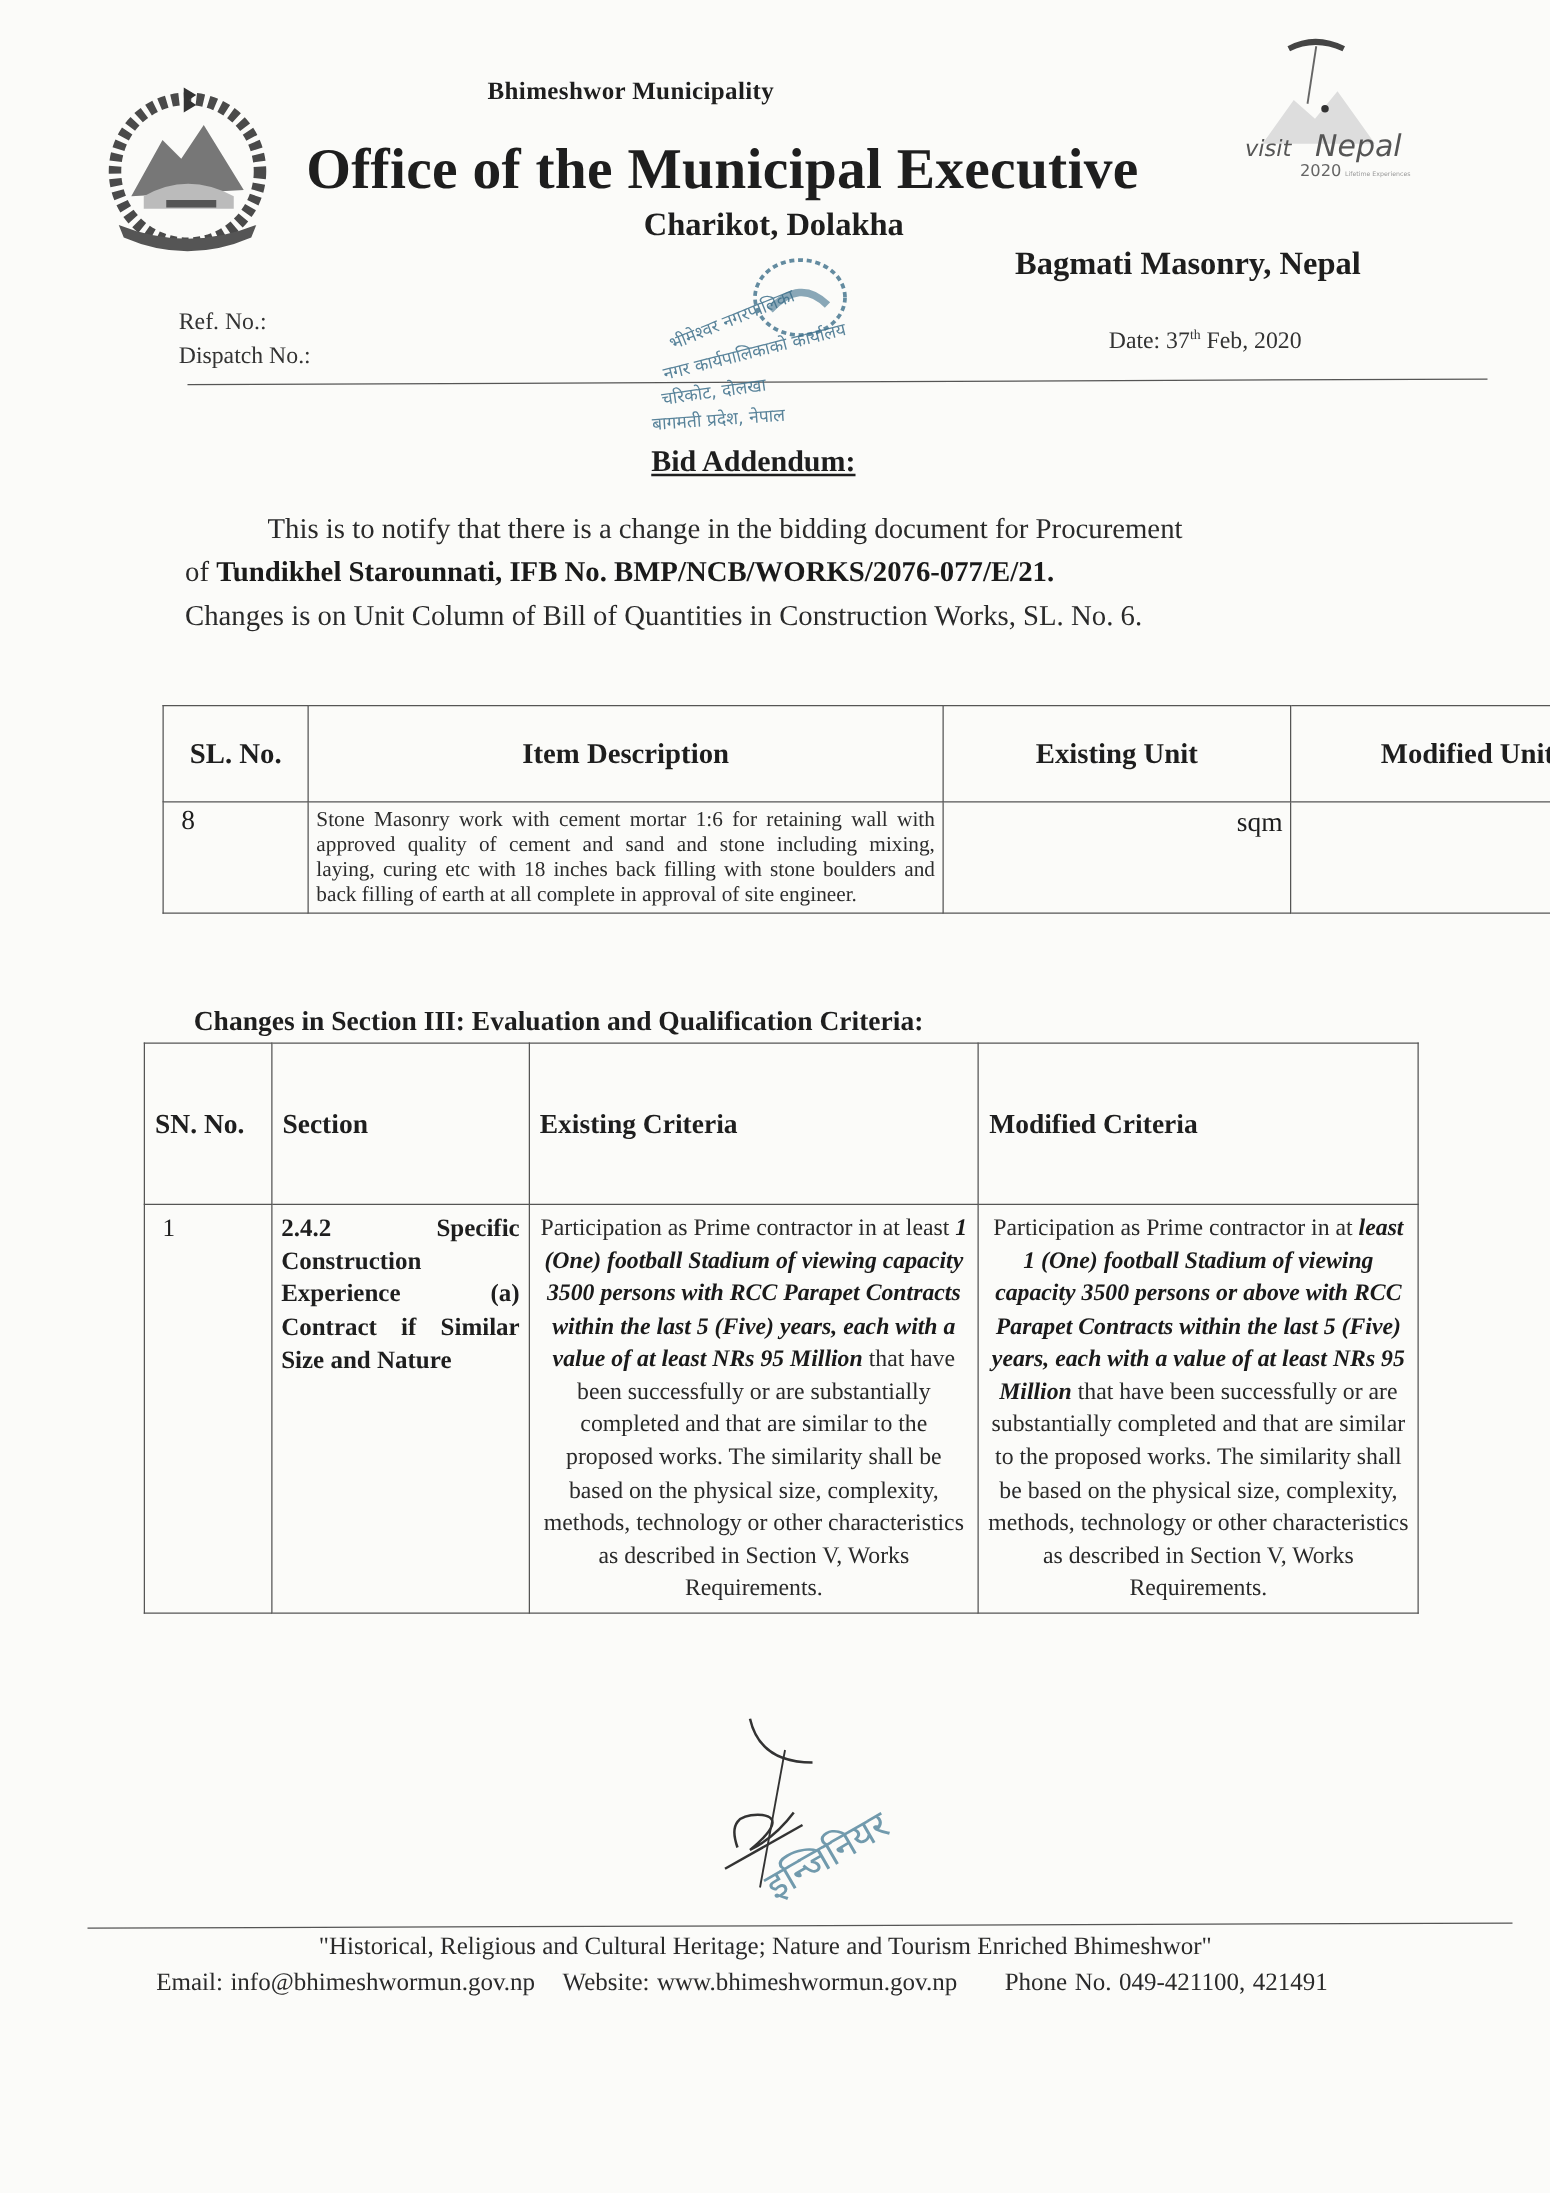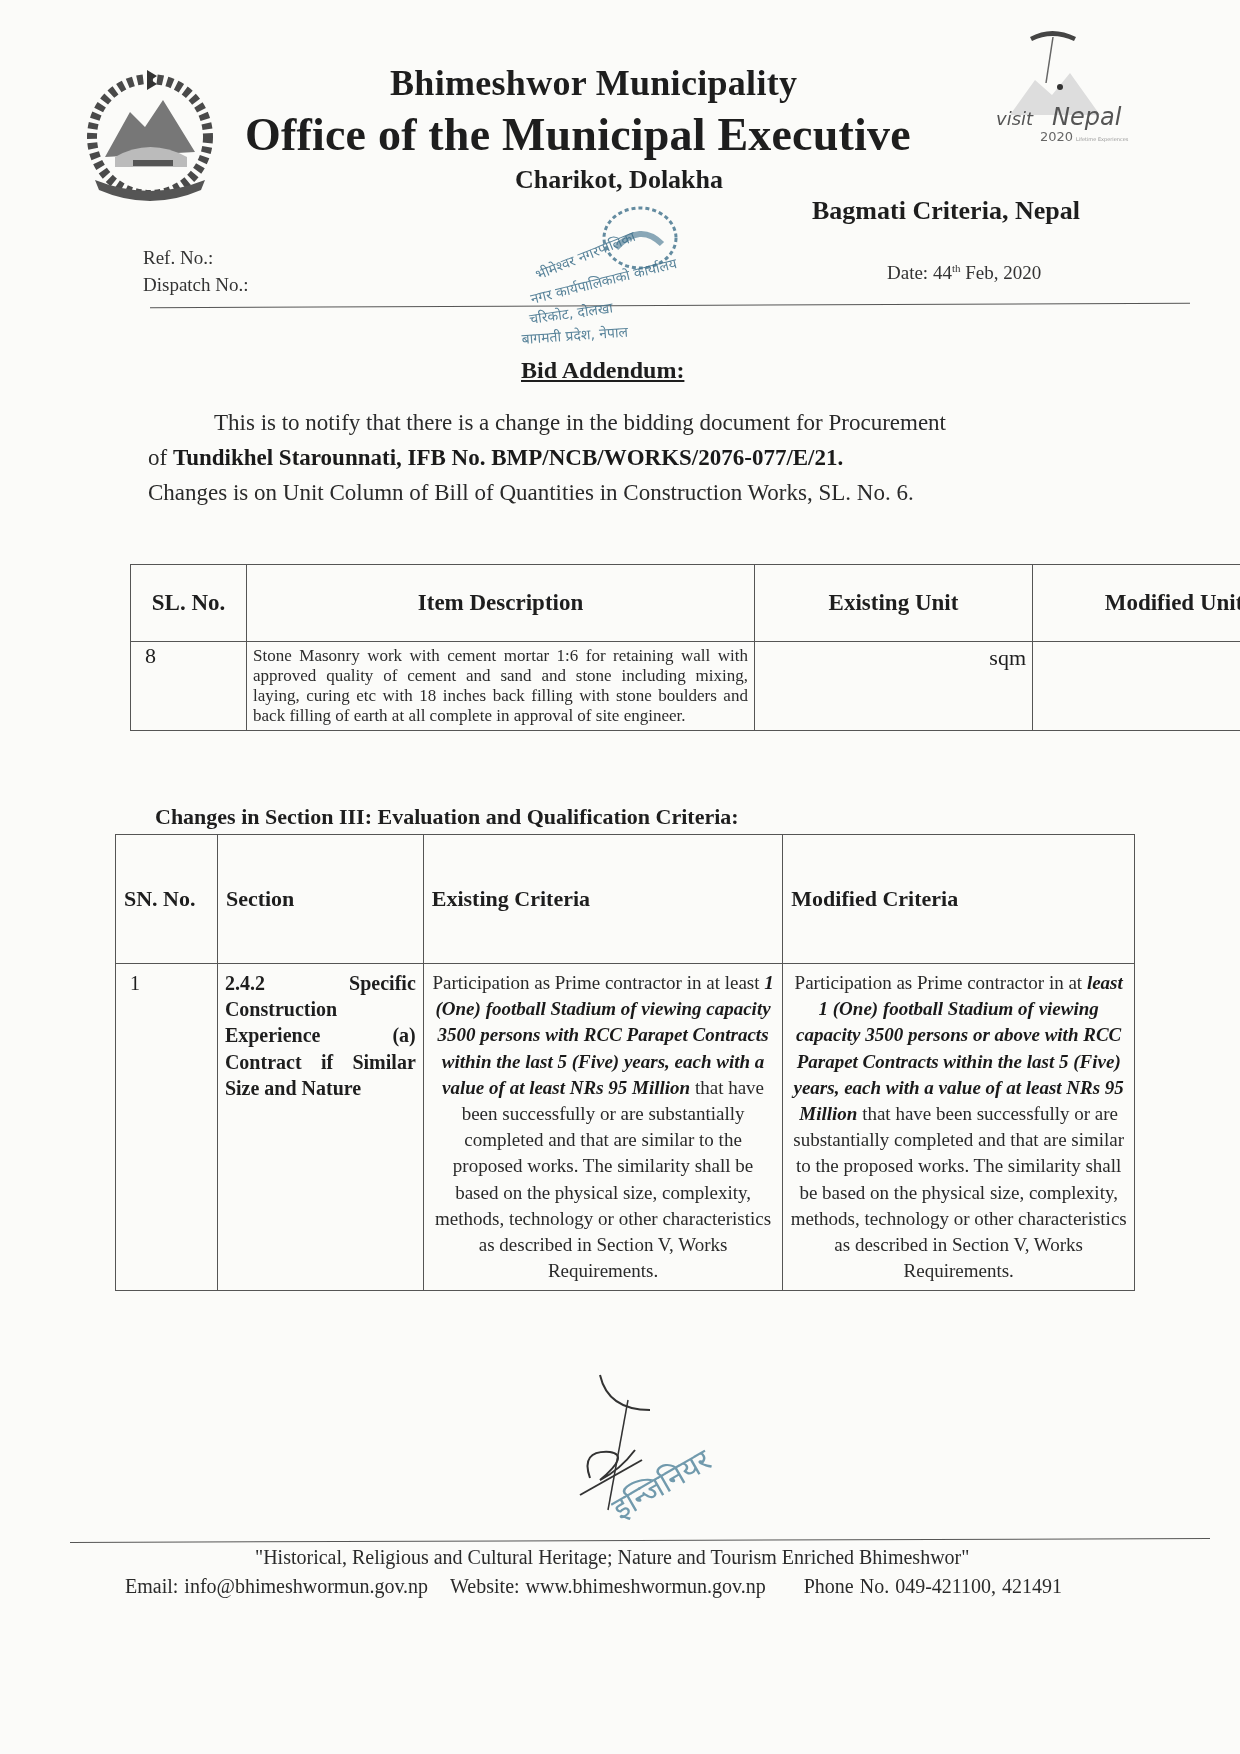--- a/index.html
+++ b/index.html
@@ -4,21 +4,21 @@
 <style>
   html, body { margin: 0; padding: 0; }
   body {
     width: 1240px; height: 1754px; position: relative; overflow: hidden;
     background: #fbfbf9; color: #1e1e1e;
     font-family: "Liberation Serif", "DejaVu Serif", serif;
   }
   .abs { position: absolute; }
   
   .emblem { left: 75px; top: 62px; width: 150px; height: 150px; }
-  .muni { left: 390px; top: 62px; font-size: 36px; font-weight: bold; letter-spacing: 0.3px; }
+  .muni { left: 390px; top: 62px; font-size: 20px; font-weight: bold; letter-spacing: 0.3px; }
   .office { left: 245px; top: 108px; font-size: 46px; font-weight: bold; letter-spacing: 0.2px; }
   .place { left: 515px; top: 165px; font-size: 26px; font-weight: bold; }
   .province { left: 812px; top: 196px; font-size: 26px; font-weight: bold; }
   .visit { left: 990px; top: 25px; width: 160px; height: 125px; }
   .refno { left: 143px; top: 247px; font-size: 19px; color: #333; }
   .dispatch { left: 143px; top: 274px; font-size: 19px; color: #333; }
   .date { left: 887px; top: 262px; font-size: 19px; color: #333; }
   .date sup { font-size: 11px; }
   .hr1 { left: 150px; top: 305px; width: 1040px; height: 1px; background: #555; transform: rotate(-0.25deg); }
   .stamp { left: 510px; top: 200px; width: 210px; height: 160px; }
@@ -74,24 +74,24 @@
     <line x1="63" y1="12" x2="56" y2="58" stroke="#666" stroke-width="1.5"></line>
     <path d="M20 90 L45 55 L62 70 L80 48 L110 90 Z" fill="#ddd"></path>
     <circle cx="70" cy="62" r="3" fill="#333"></circle>
     <text x="6" y="100" font-family="DejaVu Sans, sans-serif" font-style="italic" font-size="18" fill="#555">visit</text>
     <text x="62" y="100" font-family="DejaVu Sans, sans-serif" font-style="italic" font-size="24" fill="#555">Nepal</text>
     <text x="50" y="116" font-family="DejaVu Sans, sans-serif" font-size="13" fill="#666">2020</text>
     <text x="86" y="116" font-family="DejaVu Sans, sans-serif" font-size="5" fill="#999">Lifetime Experiences</text>
   </svg>
 </div>
 
-<div class="abs province">Bagmati Criteria, Nepal</div>
+<div class="abs province">Bagmati Masonry, Nepal</div>
 <div class="abs refno">Ref. No.:</div>
 <div class="abs dispatch">Dispatch No.:</div>
-<div class="abs date"><span>Date: 44</span><sup>th</sup><span> Feb, 2020</span></div>
+<div class="abs date"><span>Date: 37</span><sup>th</sup><span> Feb, 2020</span></div>
 
 <div class="abs hr1"></div>
 
 <div class="abs stamp">
   <svg width="210" height="160" viewBox="0 0 210 160">
     <ellipse cx="130" cy="38" rx="36" ry="30" fill="none" stroke="#3d6f8a" stroke-width="3" stroke-dasharray="4 3" opacity="0.8"></ellipse>
     <path d="M106 48 Q130 22 152 44" fill="none" stroke="#3d6f8a" stroke-width="6" opacity="0.6"></path>
     <g fill="#3d6f8a" font-family="DejaVu Sans, sans-serif" font-size="14" opacity="0.85">
       <text x="28" y="80" transform="rotate(-22 28 80)">भीमेश्वर नगरपालिका</text>
       <text x="22" y="104" transform="rotate(-14 22 104)">नगर कार्यपालिकाको कार्यालय</text>

